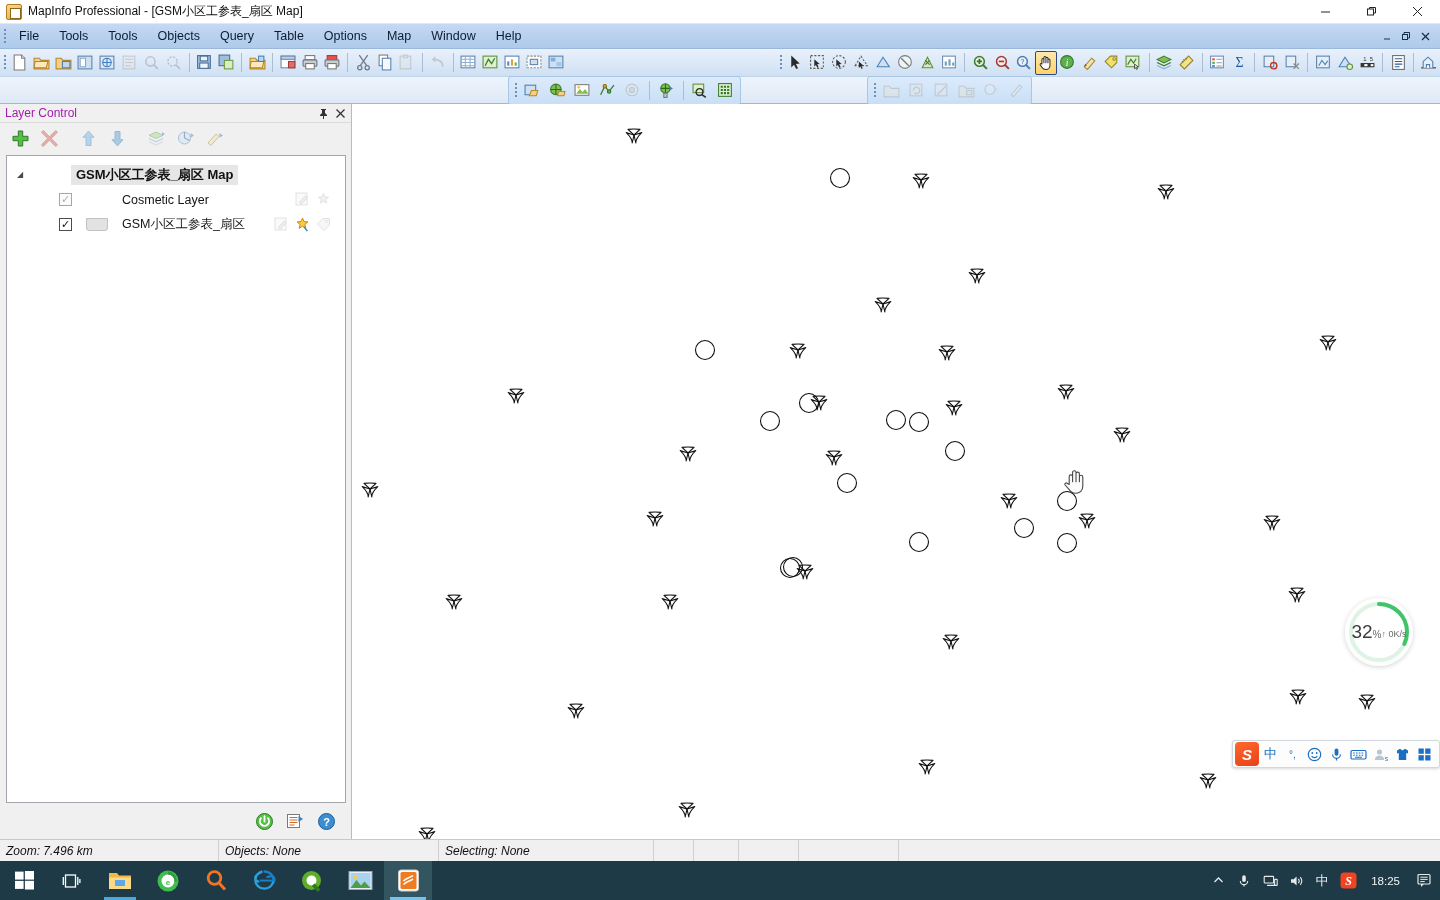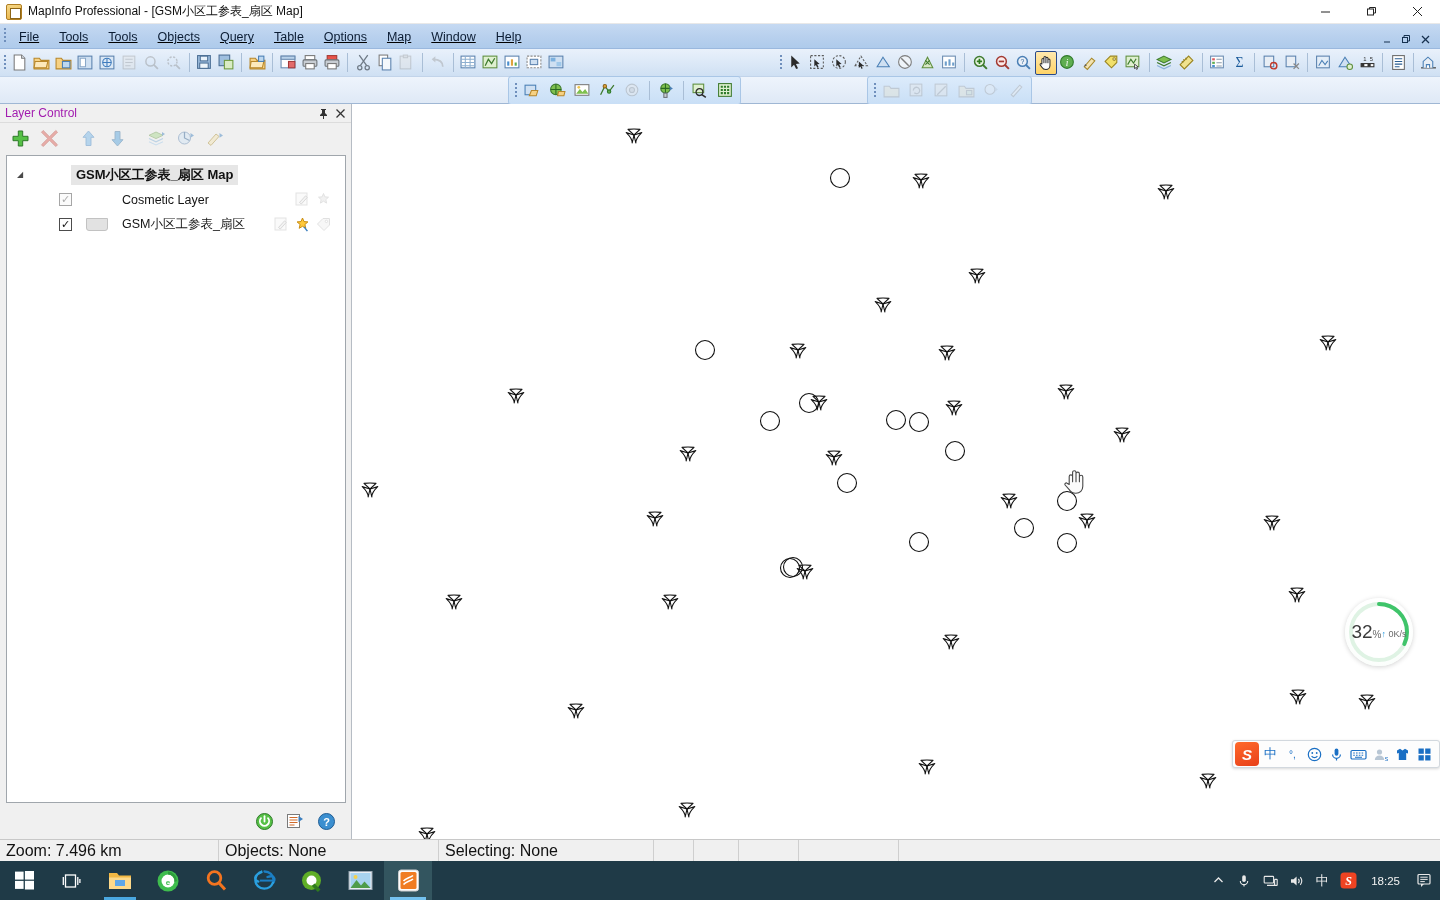--- a/index.html
+++ b/index.html
@@ -33,23 +33,22 @@
   .win-btns { margin-left: auto; display: flex; height: 24px; }
   .win-btn {
     width: 46px; height: 24px; display: flex; align-items: center; justify-content: center;
     color: #222; font-size: 13px; line-height: 1;
   }
 
   
   .menubar {
     position: absolute; top: 24px; left: 0; width: 1440px; height: 25px;
     background: linear-gradient(180deg,#c5d9f2 0%, #b9d1ee 50%, #aecbeb 100%);
-    display: flex; align-items: flex-end;
+    display: flex; align-items: center;
     border-bottom: 1px solid #9ab8de;
-    text-decoration: underline;
   }
   .grip { width: 9px; height: 25px; position: relative; flex: none; }
   .grip::before {
     content: ""; position: absolute; left: 4px; top: 5px; width: 2px; height: 15px;
     background: repeating-linear-gradient(180deg,#6f8fbc 0 2px, transparent 2px 4px);
   }
   .menu-item {
     padding: 3px 9px; font-size: 12.5px; color: #0b1c33; cursor: default;
     border: 1px solid transparent; border-radius: 2px;
   }
@@ -190,21 +189,21 @@
   }
 
   
   .statusbar {
     position: absolute; left: 0; top: 839px; width: 1440px; height: 22px;
     background: #f0f0f0; border-top: 1px solid #c8c8c8;
     display: flex; align-items: center;
   }
   .sb-cell {
     height: 22px; display: flex; align-items: center; padding-left: 6px;
-    border-right: 1px solid #cfcfcf; font-size: 16px; color: #111;
+    border-right: 1px solid #cfcfcf; font-size: 12px; color: #111; font-style: italic;
   }
 
   
   .taskbar {
     position: absolute; left: 0; top: 861px; width: 1440px; height: 39px;
     background: #1f3a47; display: flex; align-items: center;
   }
   .tb-start {
     width: 48px; height: 39px; display: flex; align-items: center; justify-content: center;
   }

